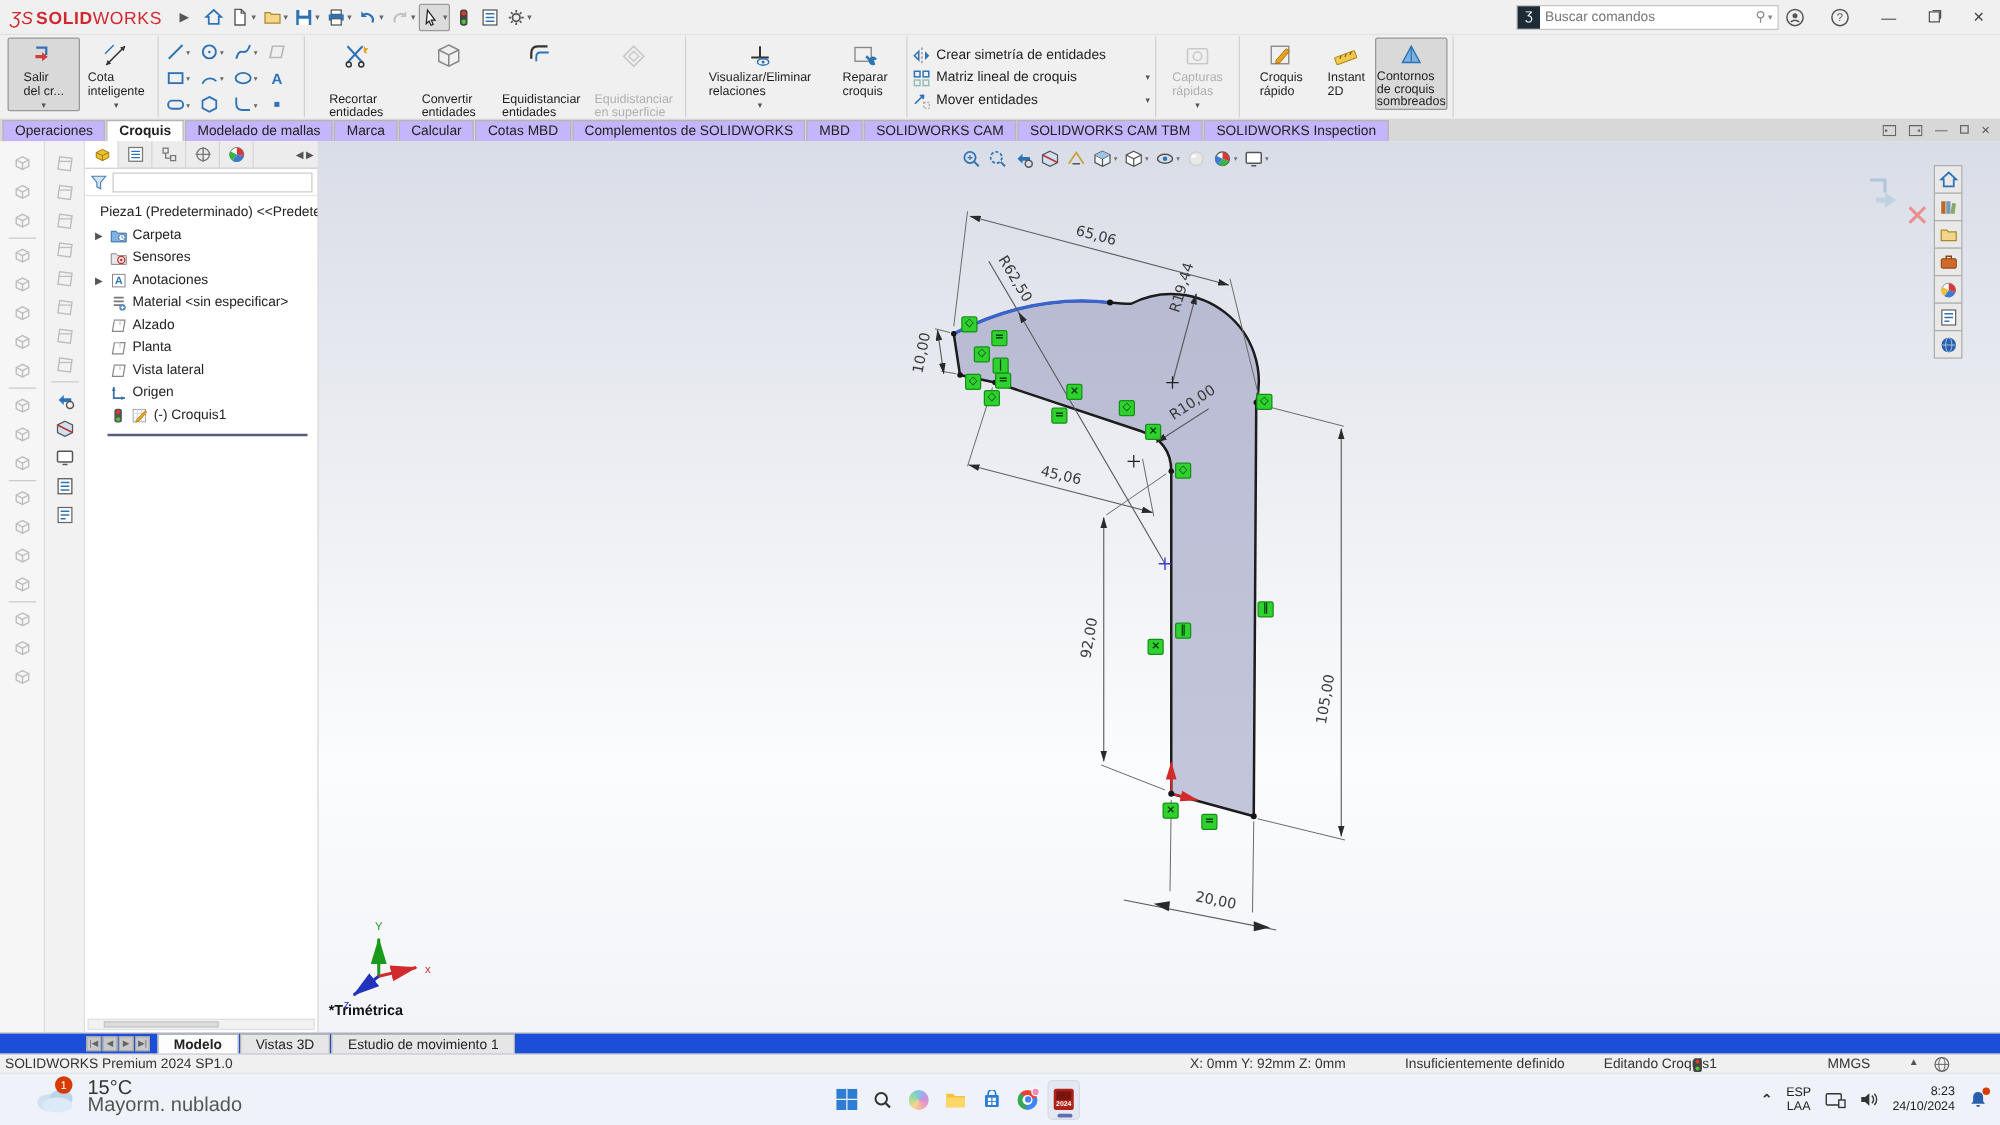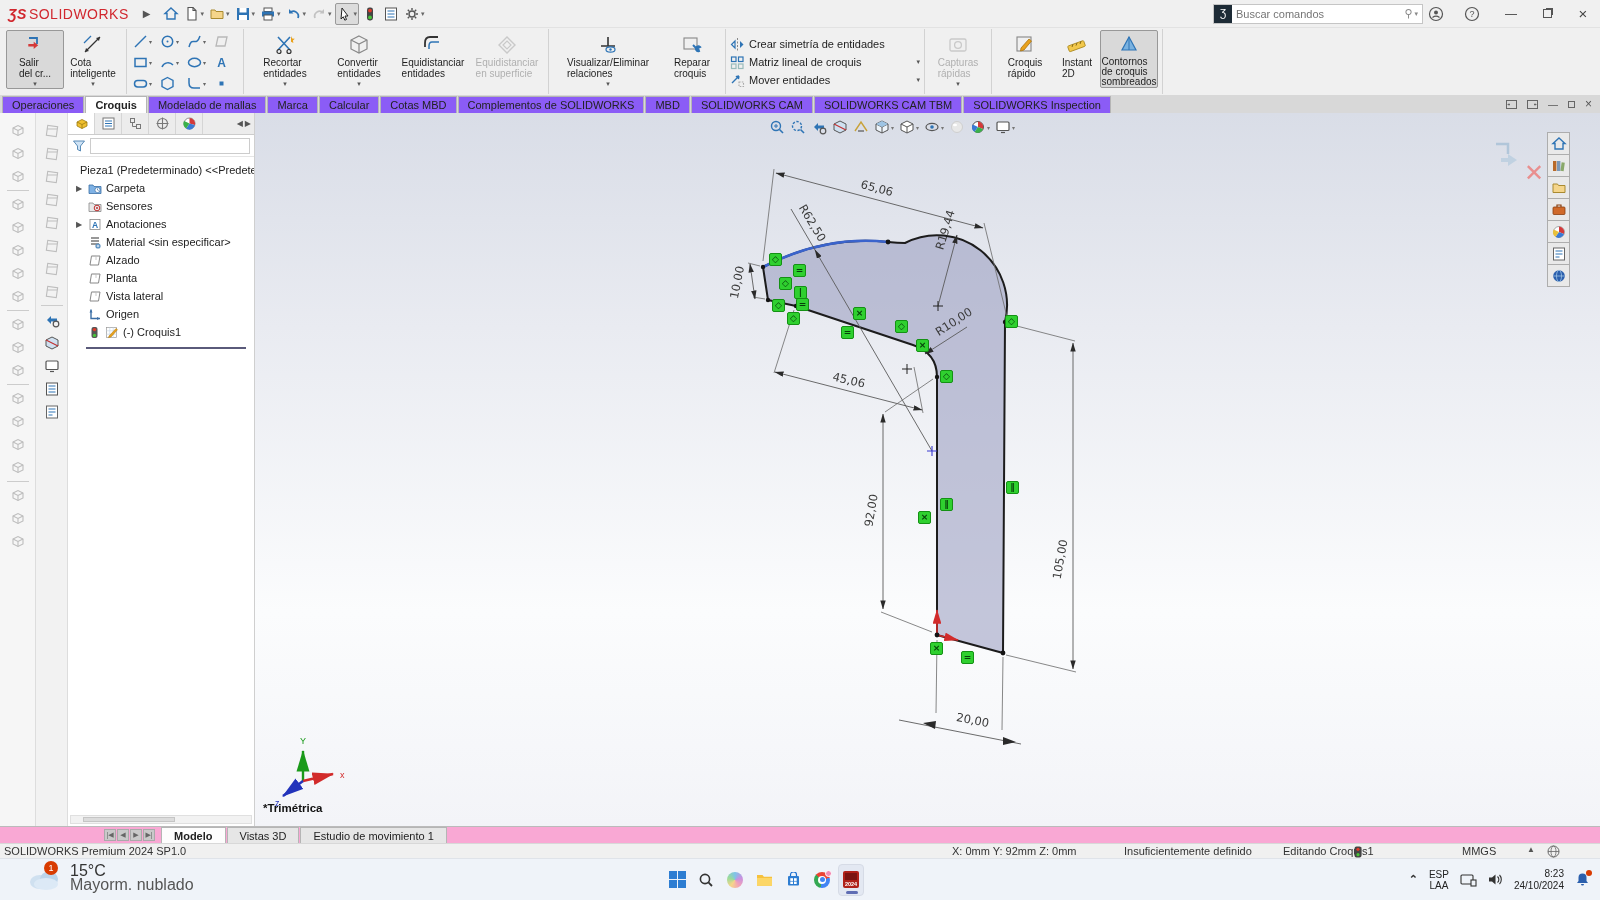--- a/index.html
+++ b/index.html
@@ -3,21 +3,21 @@
 <meta charset="utf-8">
 <style>
   * { margin:0; padding:0; box-sizing:border-box; }
   html,body { width:1600px; height:900px; overflow:hidden; }
   body { font-family:"Liberation Sans", sans-serif; font-size:11px; color:#222; background:#f0f0f0; }
   .app { width:1600px; height:900px; display:flex; flex-direction:column; }
 
   
   .titlebar { height:28px; background:#f0f0f0; display:flex; align-items:center; position:relative; border-bottom:1px solid #e2e2e2; flex:0 0 28px; }
   .logo { margin-left:8px; font-size:14px; color:#d1272e; letter-spacing:.5px; white-space:nowrap; }
-  .logo b { font-weight:normal; } .logo .lt { font-style:italic; font-weight:bold; margin-right:2px; }
+  .logo b { font-weight:bold; } .logo .lt { font-style:italic; font-weight:normal; margin-right:2px; }
   .flyout { color:#555; margin:0 10px 0 14px; font-size:10px; }
   .qat { display:flex; align-items:center; gap:1px; }
   .qbtn { display:flex; align-items:center; padding:2px 1px; border:1px solid transparent; border-radius:2px; }
   .qbtn.pressed { background:#dcdcdc; border-color:#9a9a9a; }
   .qbtn .caret { font-size:7px; color:#666; margin-left:1px; }
   .title { position:absolute; left:0; right:0; text-align:center; font-size:12px; color:#333; pointer-events:none; }
   .search { position:absolute; left:1213px; display:flex; align-items:center; width:210px; height:20px; background:#fff; border:1px solid #c5c5c5; }
   .search .sbox { width:18px; height:18px; background:#1d2b36; color:#fff; font-size:10px; display:flex; align-items:center; justify-content:center; }
   .search input { border:none; outline:none; flex:1; font-size:11px; padding:0 4px; font-family:"Liberation Sans",sans-serif; color:#444; }
   .search .mag { color:#8a8a8a; font-size:11px; margin-right:2px; }
@@ -27,32 +27,32 @@
 
   
   .ribbon { height:67px; background:#f0f0f0; display:flex; align-items:stretch; padding:1px 2px; flex:0 0 67px; }
   .rgroup { display:flex; align-items:flex-start; padding:1px 4px; border-right:1px solid #d2d2d2; }
   .bigbtn { width:58px; display:flex; flex-direction:column; align-items:center; padding:2px 1px 0; border:1px solid transparent; border-radius:2px; }
   .bigbtn .bi { height:24px; display:flex; align-items:center; justify-content:center; }
   .bigbtn .bl { font-size:10px; line-height:11px; text-align:left; color:#1e1e1e; }
   .bigbtn .caret { font-size:7px; color:#555; margin-top:1px; }
   .bigbtn.pressed { background:#d9d9d9; border-color:#989898; }
   .bigbtn.disabled .bl { color:#b0b0b0; }
-  .widebtn { width:74px; }
+  .widebtn { width:74px;gap:17px; }
   .grid { display:grid; grid-template-columns:repeat(4,27px); grid-template-rows:repeat(3,21px); align-content:center; margin-top:1px; }
   .gcell { display:flex; align-items:center; justify-content:flex-start; padding-left:2px; }
   .gcell .caret { font-size:6px; color:#666; margin-left:1px; }
   .rrows { display:flex; flex-direction:column; justify-content:center; gap:3px; height:64px; }
   .rrow { display:flex; align-items:center; gap:4px; font-size:11px; color:#1e1e1e; width:190px; }
   .rrow .caret { margin-left:auto; font-size:7px; color:#555; }
   svg.ic { display:block; }
 
   
   .tabrow { height:18px; background:#d8d8d8; display:flex; align-items:flex-end; padding-left:2px; position:relative; flex:0 0 18px; }
-  .ctab { padding:2px 9px 2px; font-size:11px; background:#8b5cf6; border:1px solid #b5b5b5; border-bottom:none; margin-right:1px; color:#222; white-space:nowrap; }
+  .ctab { padding:2px 9px 2px; font-size:11px; background:#c4b5fd; border:1px solid #b5b5b5; border-bottom:none; margin-right:1px; color:#222; white-space:nowrap; }
   .ctab.active { background:#fff; font-weight:bold; }
   .tabicons { position:absolute; right:8px; top:2px; display:flex; gap:10px; color:#555; font-size:10px; align-items:center; }
 
   
   .main { flex:1 1 auto; display:flex; position:relative; height:713px; }
   .colA { width:36px; background:#f6f6f6; border-right:1px solid #ddd; display:flex; flex-direction:column; align-items:center; padding-top:6px; }
   .colB { width:32px; background:#f2f2f2; border-right:1px solid #ddd; display:flex; flex-direction:column; align-items:center; padding-top:6px; }
   .tool { width:24px; height:23px; display:flex; align-items:center; justify-content:center; }
   .tsep { width:22px; border-top:1px solid #ccc; margin:2px 0; }
 
@@ -79,21 +79,21 @@
   .headsup { position:absolute; left:508px; top:3px; height:22px; display:flex; align-items:center; gap:5px; padding:0 6px; }
   .hbtn { display:flex; align-items:center; gap:1px; }
   .hbtn .caret { font-size:6px; color:#777; }
   .badge { position:absolute; width:13px; height:13px; background:#2fd02f; border:1px solid #149114; border-radius:2px; color:#06400a; font-size:9px; font-weight:bold; line-height:11px; text-align:center; font-family:"DejaVu Sans",sans-serif; }
   .confirm-exit { position:absolute; right:78px; top:28px; opacity:.45; }
   .confirm-cancel { position:absolute; right:56px; top:46px; color:#e98f8f; font-size:24px; font-weight:bold; font-family:"DejaVu Sans",sans-serif; }
   .taskpane { position:absolute; right:30px; top:20px; width:23px; display:flex; flex-direction:column; }
   .tpbtn { width:23px; height:23px; background:#e9e9e9; border:1px solid #adadad; margin-top:-1px; display:flex; align-items:center; justify-content:center; }
 
   
-  .bottomtabs { height:17px; background:#f9a8d4; display:flex; align-items:stretch; padding-left:104px; border-top:1px solid #bbb; flex:0 0 17px; }
+  .bottomtabs { height:17px; background:#1d4ed8; display:flex; align-items:stretch; padding-left:69px; border-top:1px solid #bbb; flex:0 0 17px; }
   .bnav { display:flex; align-items:center; gap:1px; margin-right:6px; }
   .bnav span { width:12px; height:12px; background:#c9c9c9; border:1px solid #aaa; font-size:7px; color:#666; display:flex; align-items:center; justify-content:center; }
   .btab { padding:1px 12px; font-size:11px; background:#e6e6e6; border:1px solid #b5b5b5; border-bottom:none; margin-right:1px; color:#222; display:flex; align-items:center; }
   .btab.active { background:#fdfdfd; font-weight:bold; }
 
   
   .statusbar { height:15px; background:#f0f0f0; border-top:1px solid #d8d8d8; position:relative; font-size:11px; color:#333; flex:0 0 15px; }
   .statusbar .sl { position:absolute; left:4px; top:1px; }
   .st { position:absolute; top:1px; white-space:nowrap; }
 

